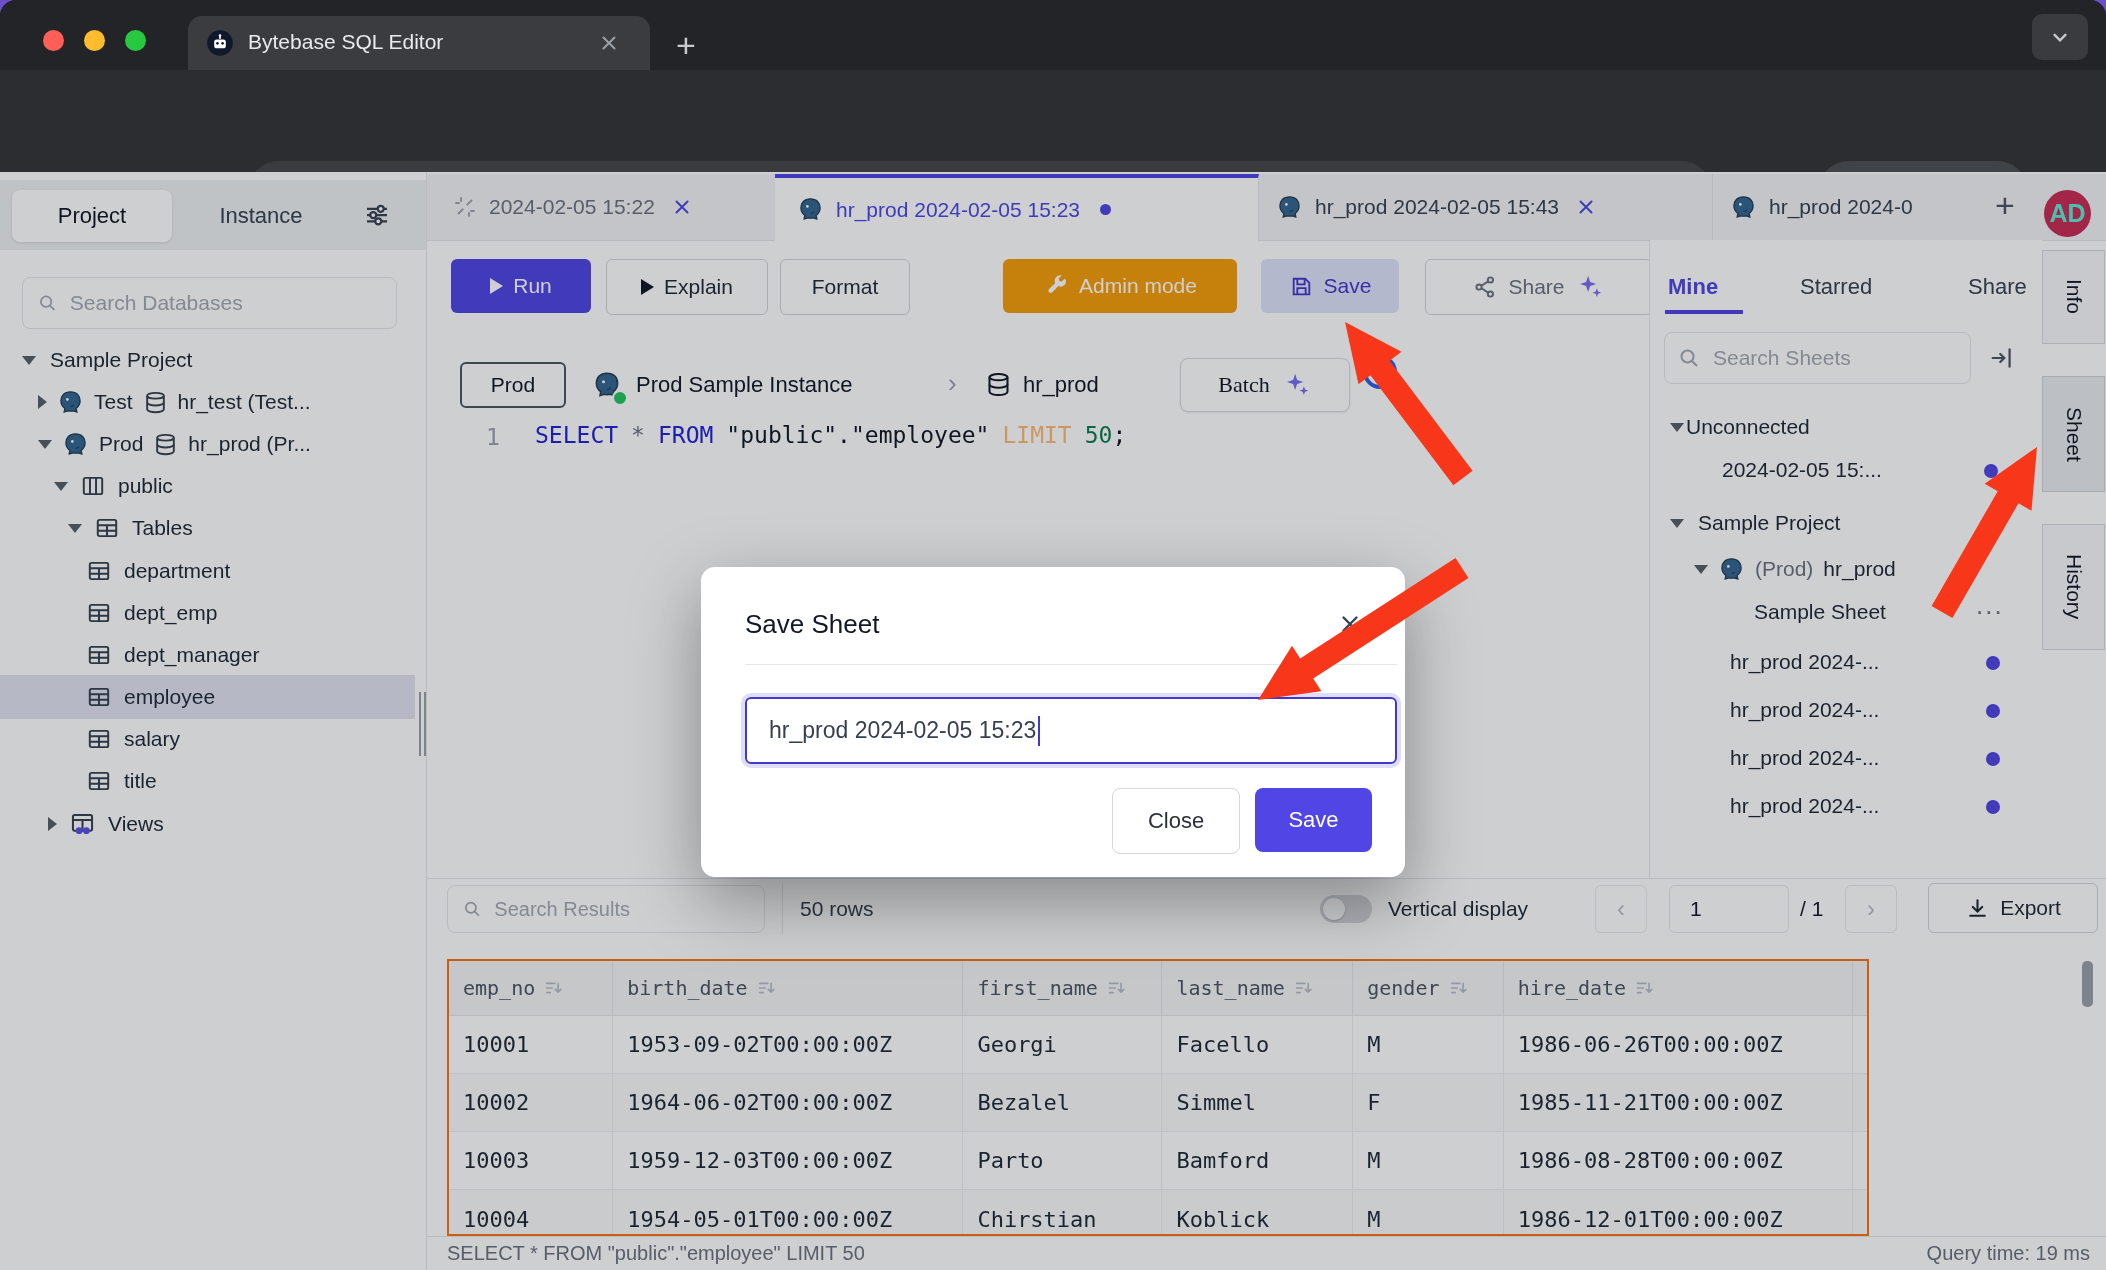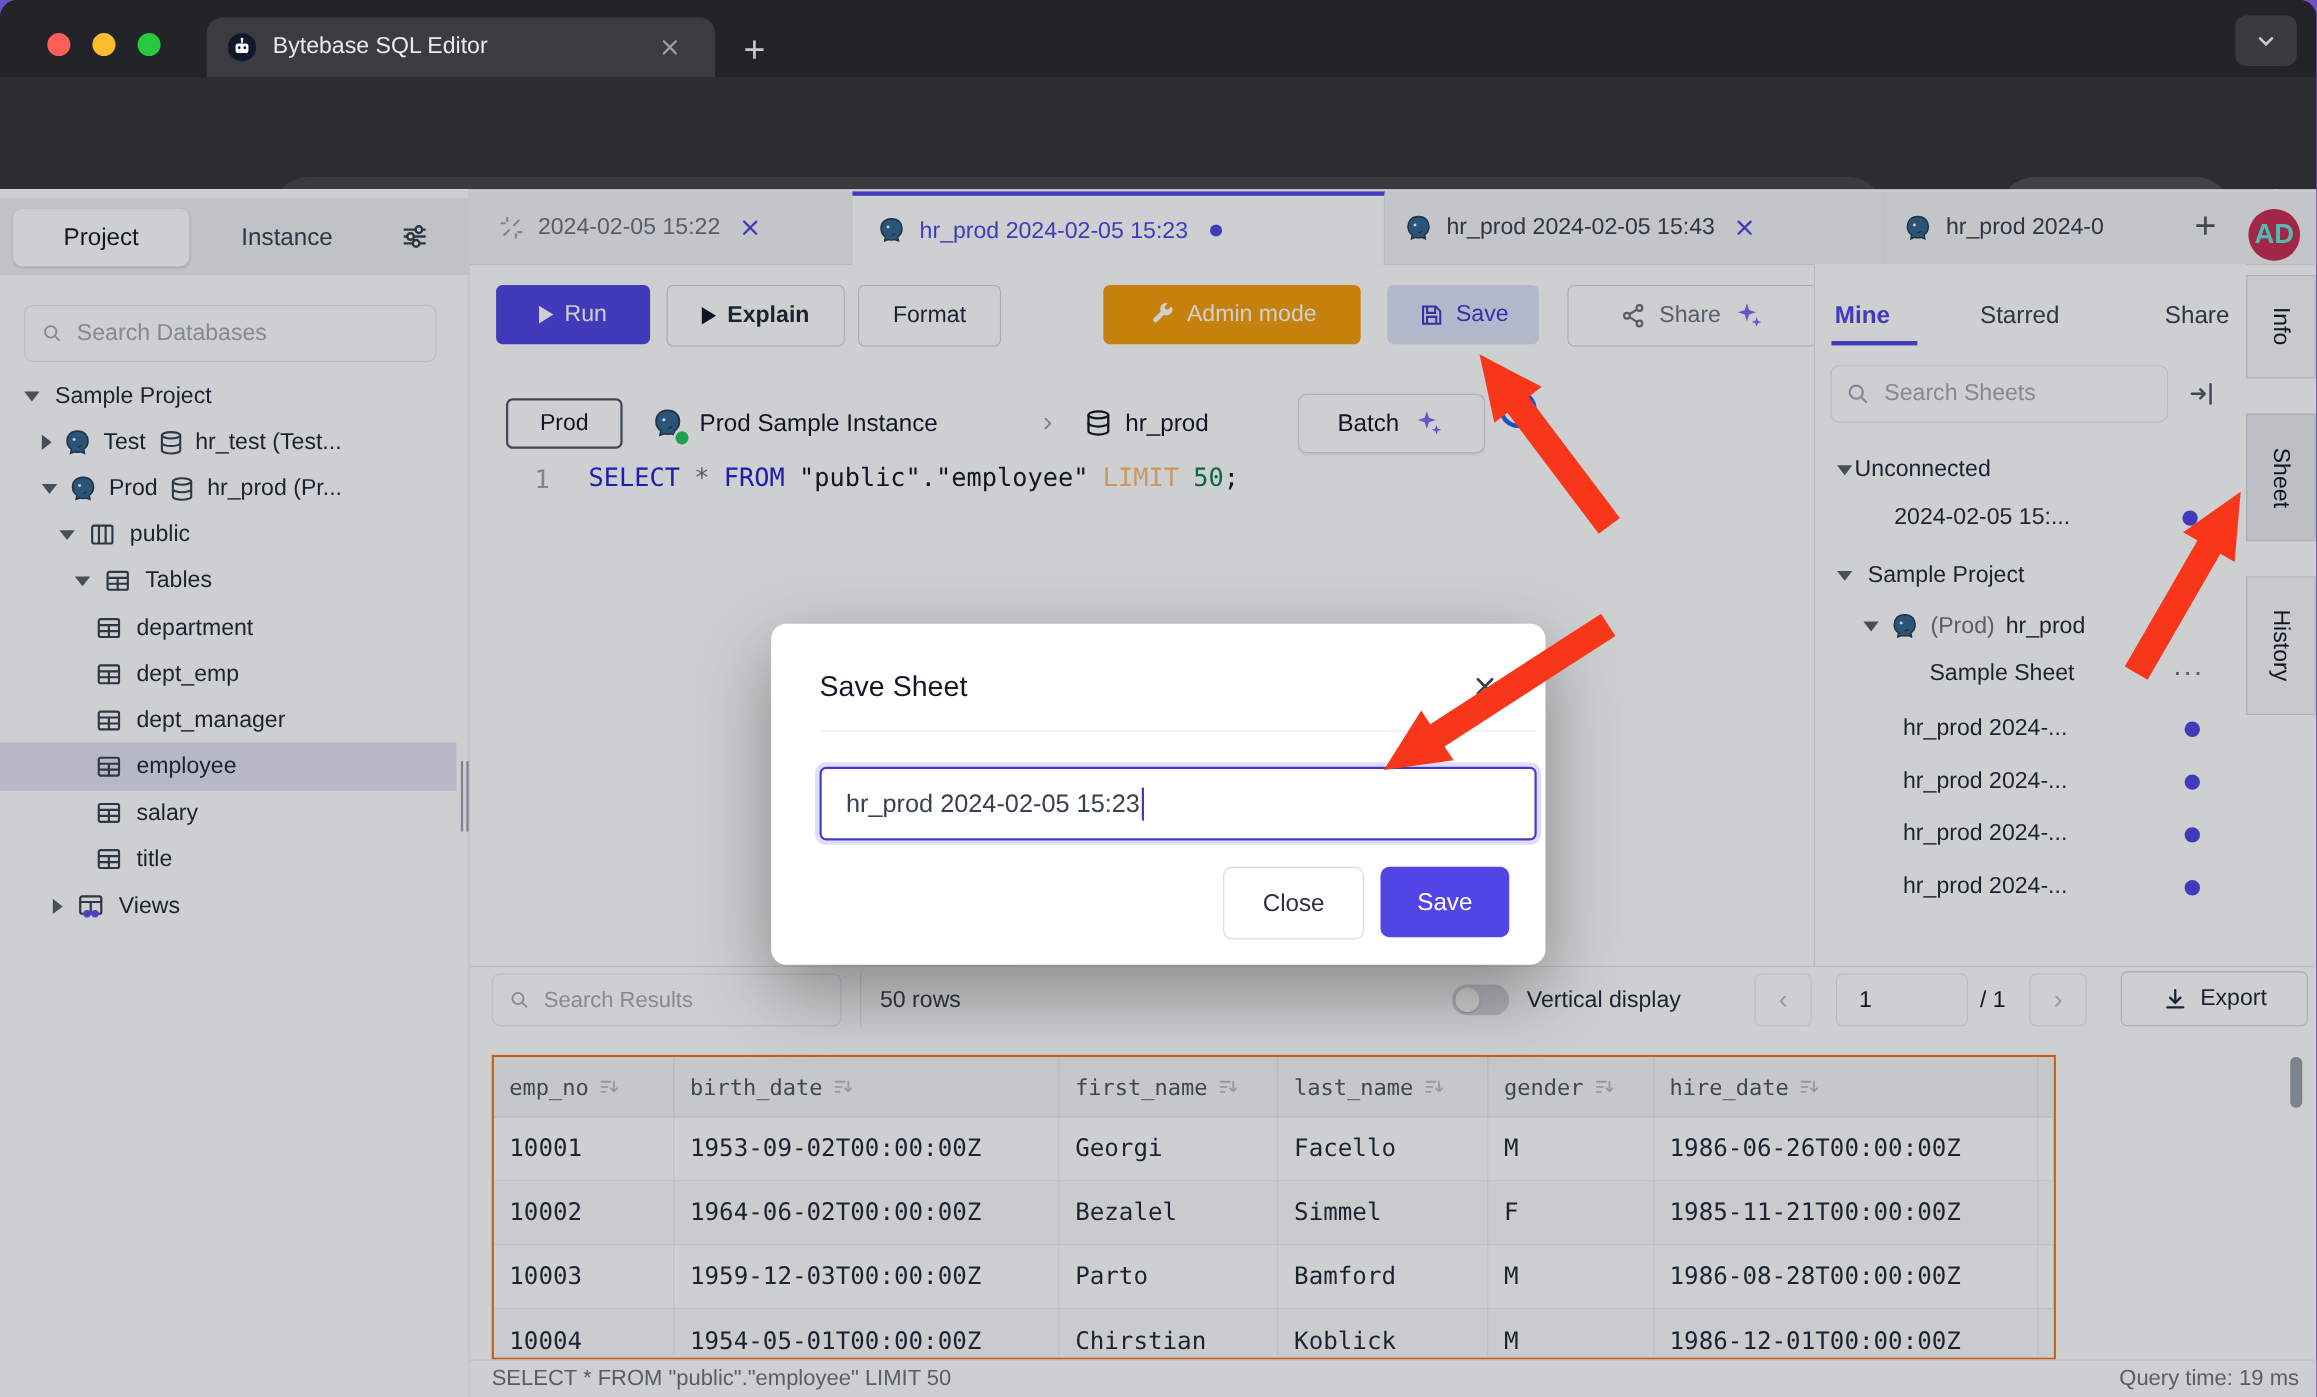--- a/index.html
+++ b/index.html
@@ -384,21 +384,21 @@
     <div class="abs" style="left:1568px;top:12px;font-size:34px;color:#4b5563;font-weight:300;">+</div>
     <div class="abs flex" style="left:1617px;top:16px;width:47px;height:47px;border-radius:50%;background:#c72c56;color:#5eead4;font-size:25px;font-weight:bold;justify-content:center;">
           <span>AD</span>
         </div>
   </div>
 
   <div class="abs flex pill-btn" style="left:451px;top:259px;width:140px;height:54px;background:#4f46e5;color:#fff;">
     <div class="tri" style="border-left:13px solid #fff;"></div>
         <span>Run</span>
   </div>
-  <div class="abs flex pill-btn bordered" style="left:606px;top:259px;width:160px;height:54px;font-weight:bold;">
+  <div class="abs flex pill-btn bordered" style="left:606px;top:259px;width:160px;height:54px;">
     <div class="tri" style="border-left:13px solid #111827;"></div>
         <span>Explain</span>
   </div>
   <div class="abs flex pill-btn bordered" style="left:780px;top:259px;width:128px;height:54px;">
         <span>Format</span>
       </div>
   <div class="abs flex pill-btn" style="left:1003px;top:259px;width:234px;height:54px;background:#f59e0b;color:#fff;">
     <svg class="ic" width="26" height="26">
           <use href="#wrench"></use>
         </svg>
@@ -426,21 +426,21 @@
   <svg class="ic abs" style="left:592px;top:370px" width="30" height="30">
         <use href="#pg"></use>
       </svg>
   <div class="abs" style="left:612px;top:390px;width:12px;height:12px;border-radius:50%;background:#22c55e;border:2px solid #fff;"></div>
   <span class="abs" style="left:636px;top:372px;font-size:22px;color:#111827;white-space:nowrap">Prod Sample Instance</span>
   <span class="abs" style="left:948px;top:368px;font-size:26px;color:#9ca3af;">›</span>
   <svg class="ic abs" style="left:985px;top:371px;color:#111827" width="27" height="27">
         <use href="#db"></use>
       </svg>
   <span class="abs" style="left:1023px;top:372px;font-size:22px;color:#111827;">hr_prod</span>
-  <div class="abs flex" style="left:1180px;top:358px;width:170px;height:54px;border:1px solid #d8dadf;border-radius:8px;box-sizing:border-box;background:#fff;box-shadow:0 1px 2px rgba(0,0,0,0.08);justify-content:center;gap:12px;font-size:22px;color:#111827;">
+  <div class="abs flex" style="left:1180px;top:358px;width:170px;height:54px;border:1px solid #d8dadf;border-radius:8px;box-sizing:border-box;background:#fff;box-shadow:0 1px 2px rgba(0,0,0,0.08);justify-content:center;gap:12px;font-size:22px;color:#111827;font-family:Liberation Serif, serif;">
     <span>Batch</span>
     <svg class="ic" width="30" height="30">
           <use href="#spark"></use>
         </svg>
   </div>
   <div class="abs" style="left:1363px;top:355px;width:34px;height:34px;border:4px solid #2563eb;border-radius:50%;box-sizing:border-box;"></div>
 
   <span class="abs mono" style="left:486px;top:424px;font-size:23px;color:#9ca3af;">1</span>
   <div class="abs flex mono" style="left:535px;top:422px;font-size:23px;gap:13px;">
     <span style="color:#2222d8">SELECT</span>

